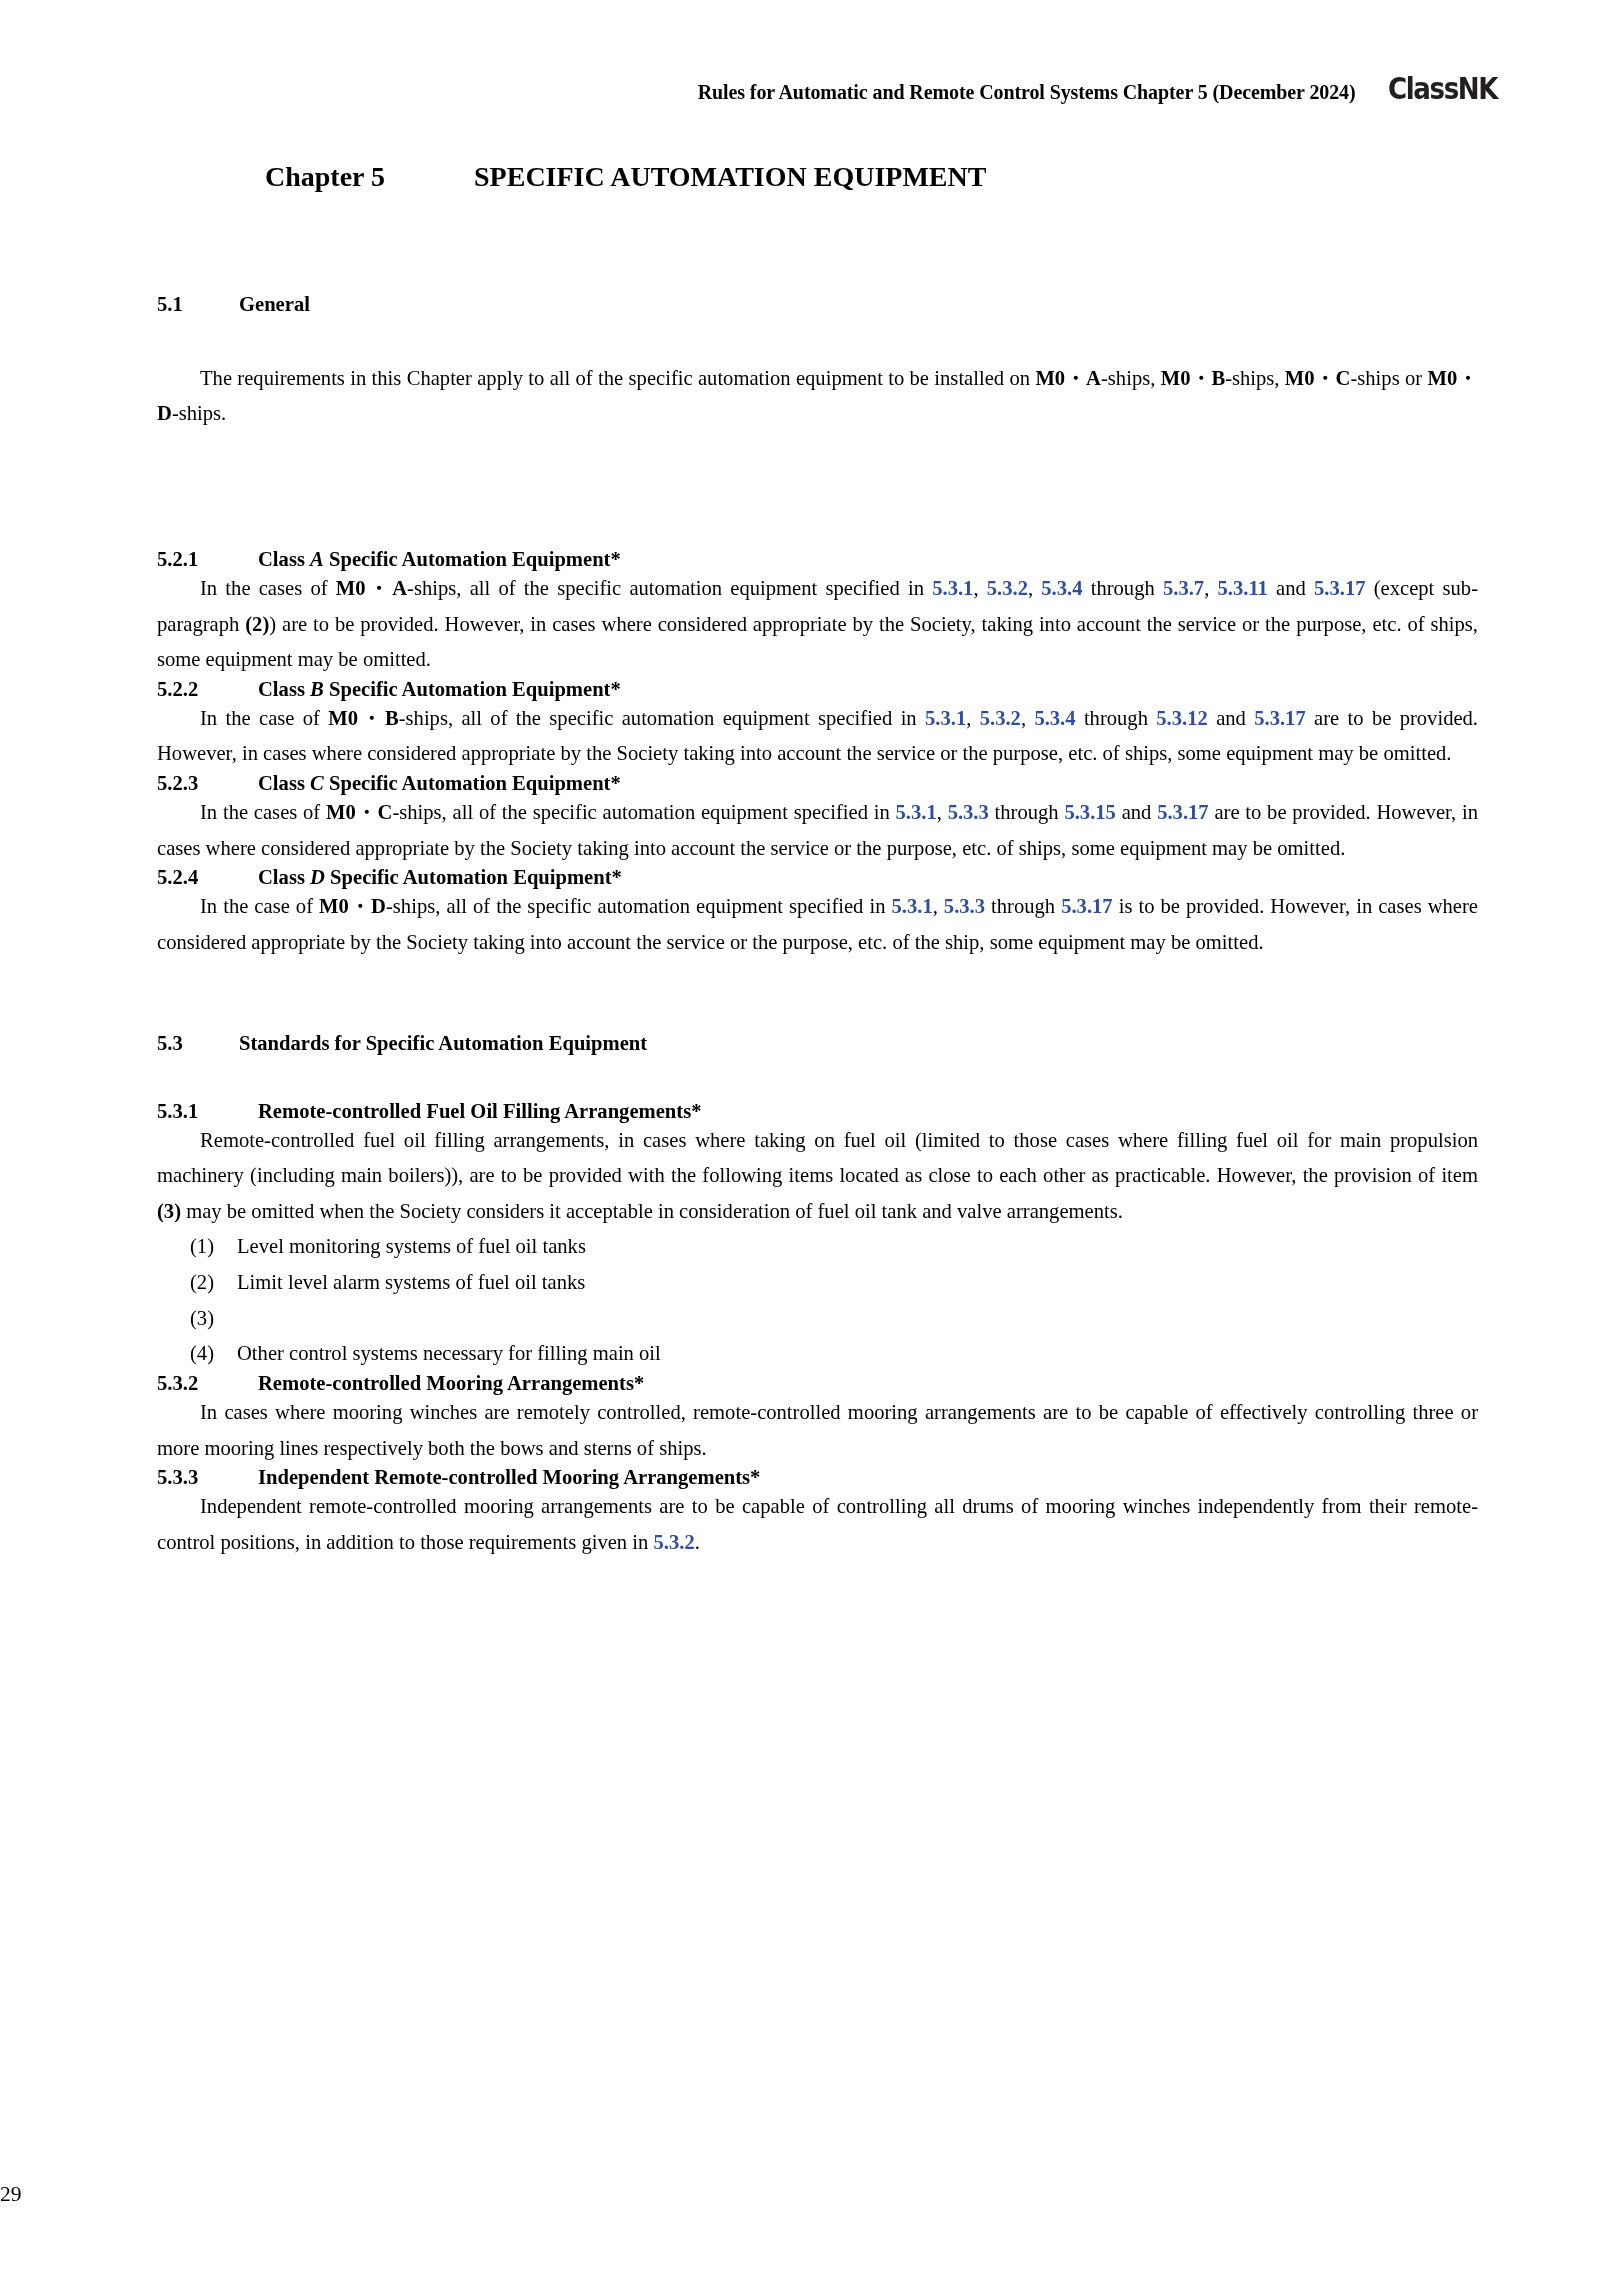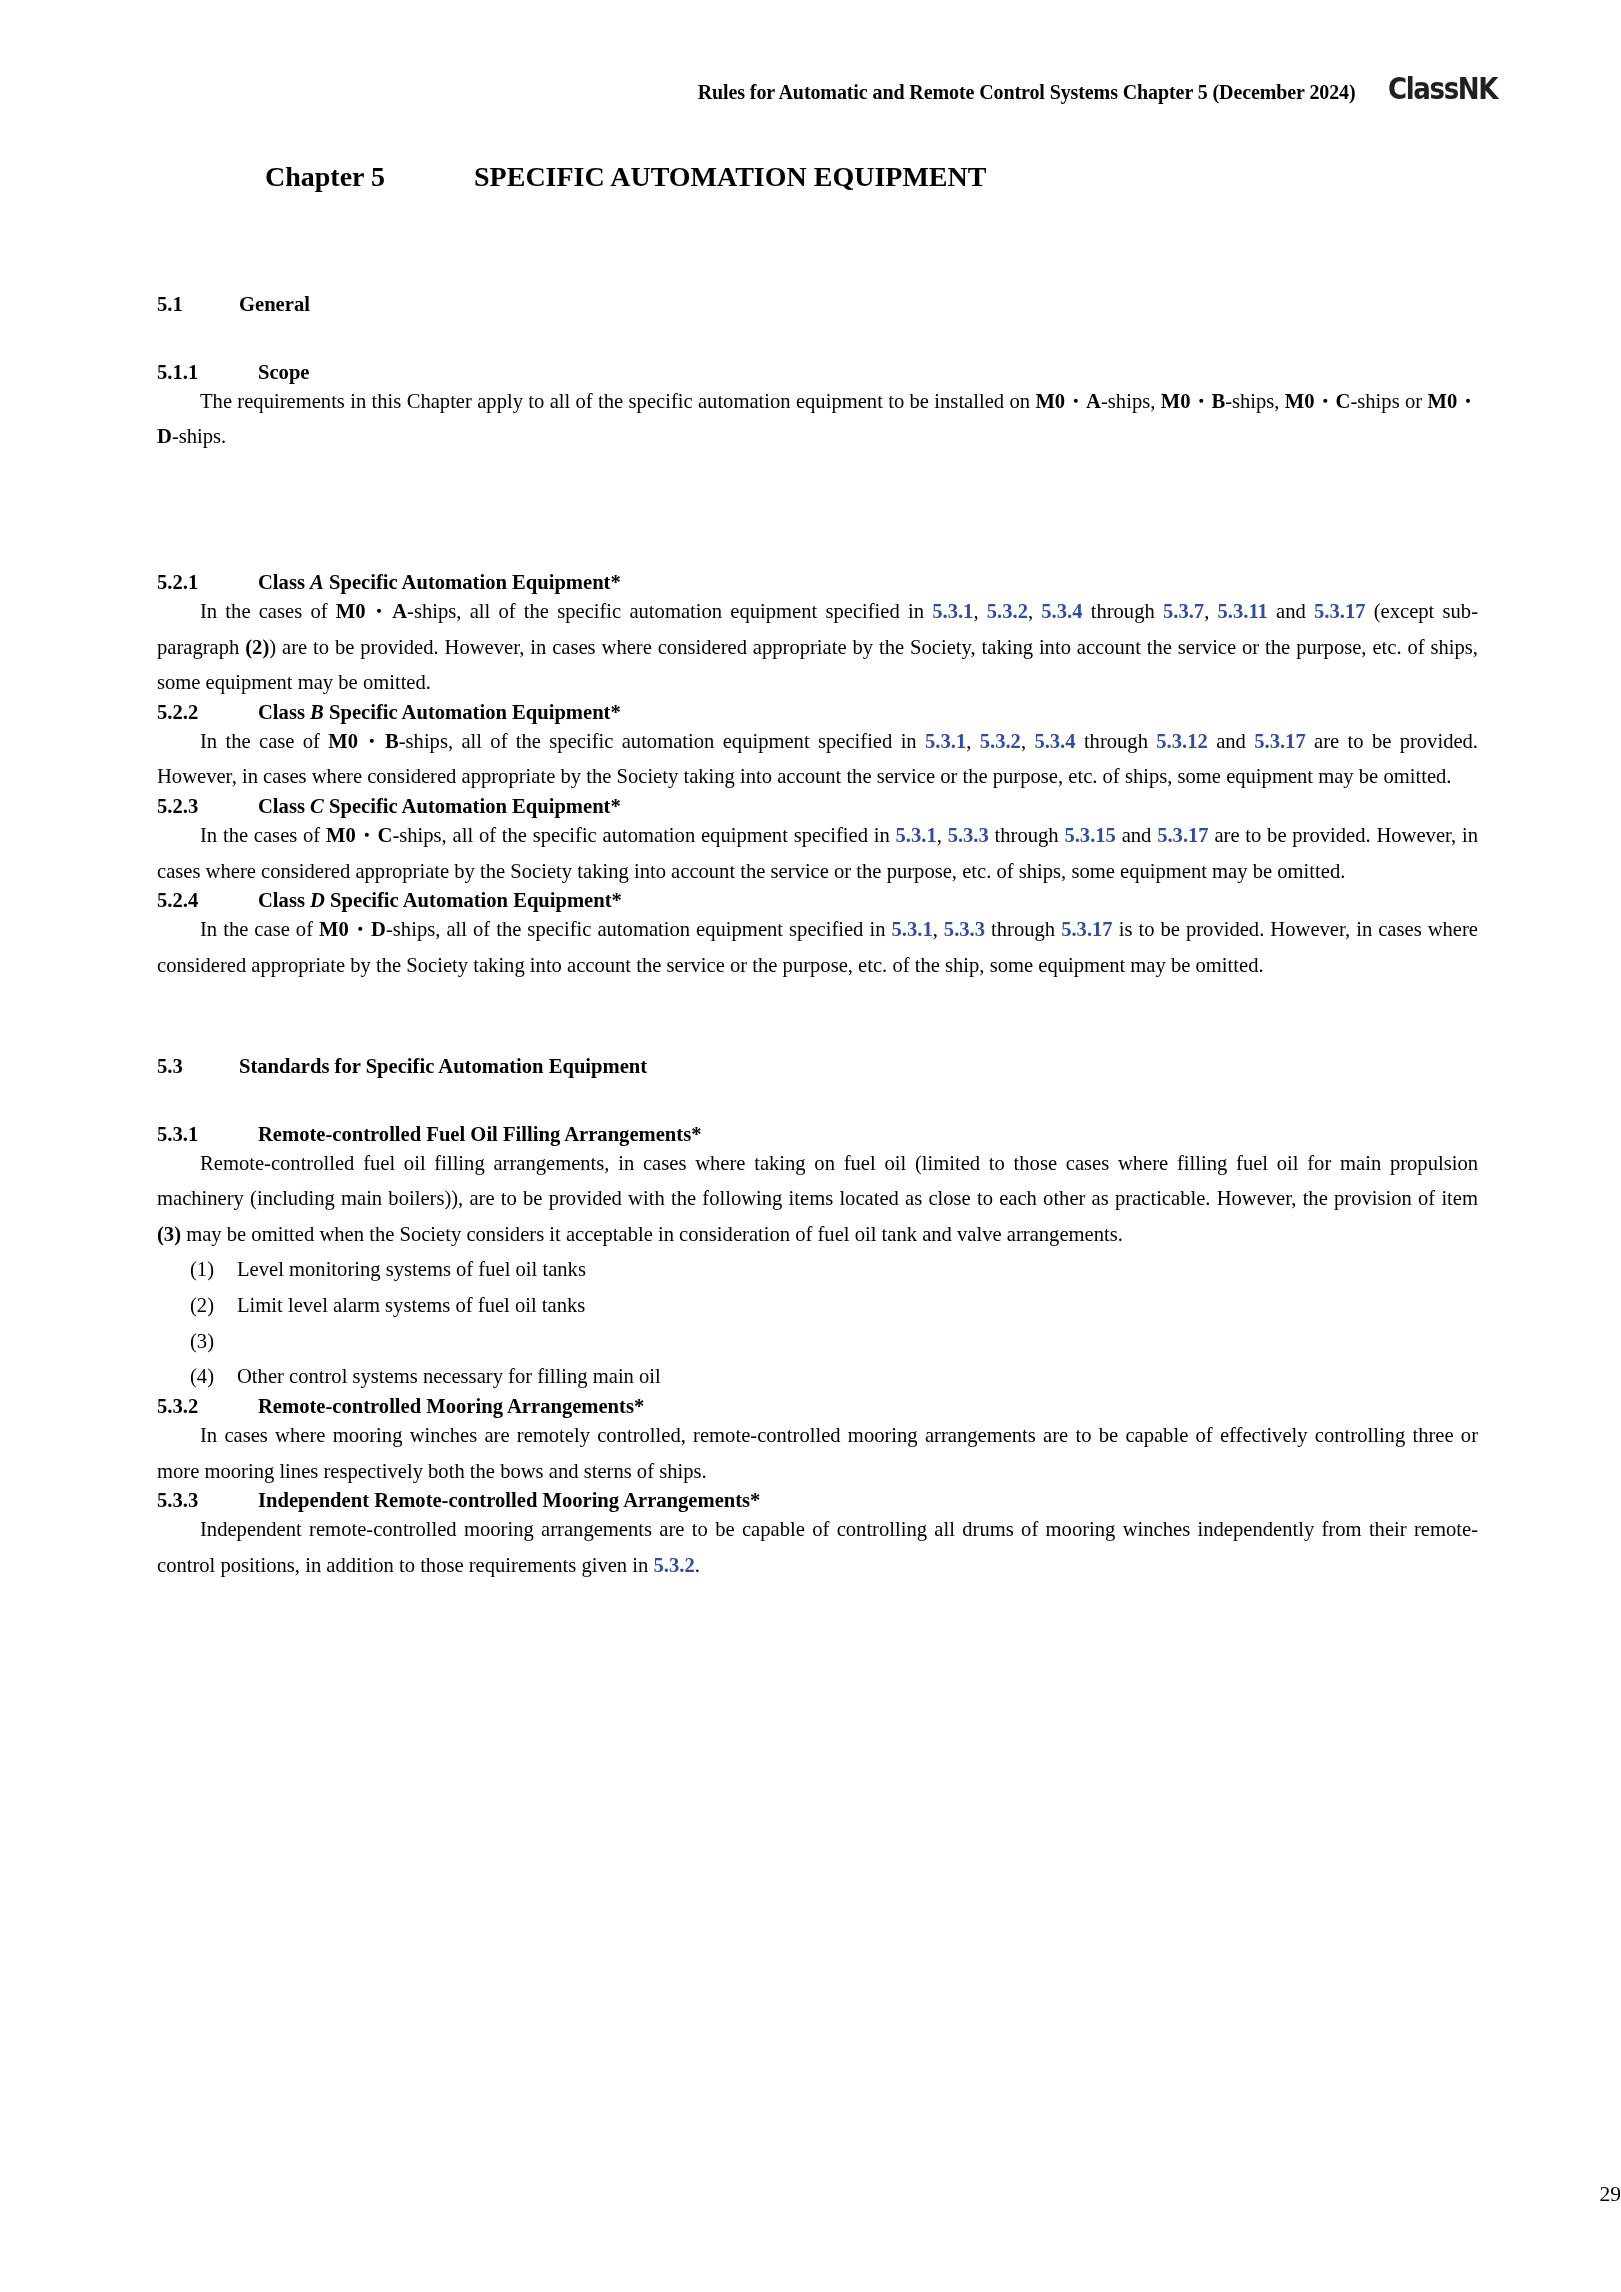--- a/index.html
+++ b/index.html
@@ -147,21 +147,21 @@
     white-space: nowrap;
   }
   ol.numlist li .li-text { white-space: nowrap; }
 
   
   .page-number {
     position: absolute;
     bottom: 86px;
     left: 0;
     right: 0;
-    text-align: right;
+    text-align: left;
     font-size: 21.6px;
   }
 </style>
 </head>
 <body>
 
 <div class="page">
 
   <div class="running-header">
     <span class="header-text">Rules for Automatic and Remote Control Systems Chapter 5 (December 2024)</span>
@@ -178,24 +178,20 @@
     <div class="gap-xl"></div>
     <div class="gap-m"></div>
 
     <div class="h-sec">
       <span class="num">5.1</span>
       <span class="label">General</span>
     </div>
 
     <div class="gap-l"></div>
 
-    <div class="h-sub">
-      <span class="num">5.1.1</span>
-      <span class="label">Scope</span>
-    </div>
 
     <p class="body"><span>The requirements in this Chapter apply to all of the specific automation equipment to be installed on </span><span class="bold">M0・A</span><span>-ships, </span><span class="bold">M0・B</span><span>-ships, </span><span class="bold">M0・C</span><span>-ships or </span><span class="bold">M0・D</span><span>-ships.</span></p>
 
     <div class="gap-xl"></div>
 
 
     <div class="gap-l"></div>
 
     <div class="h-sub">
       <span class="num">5.2.1</span>

